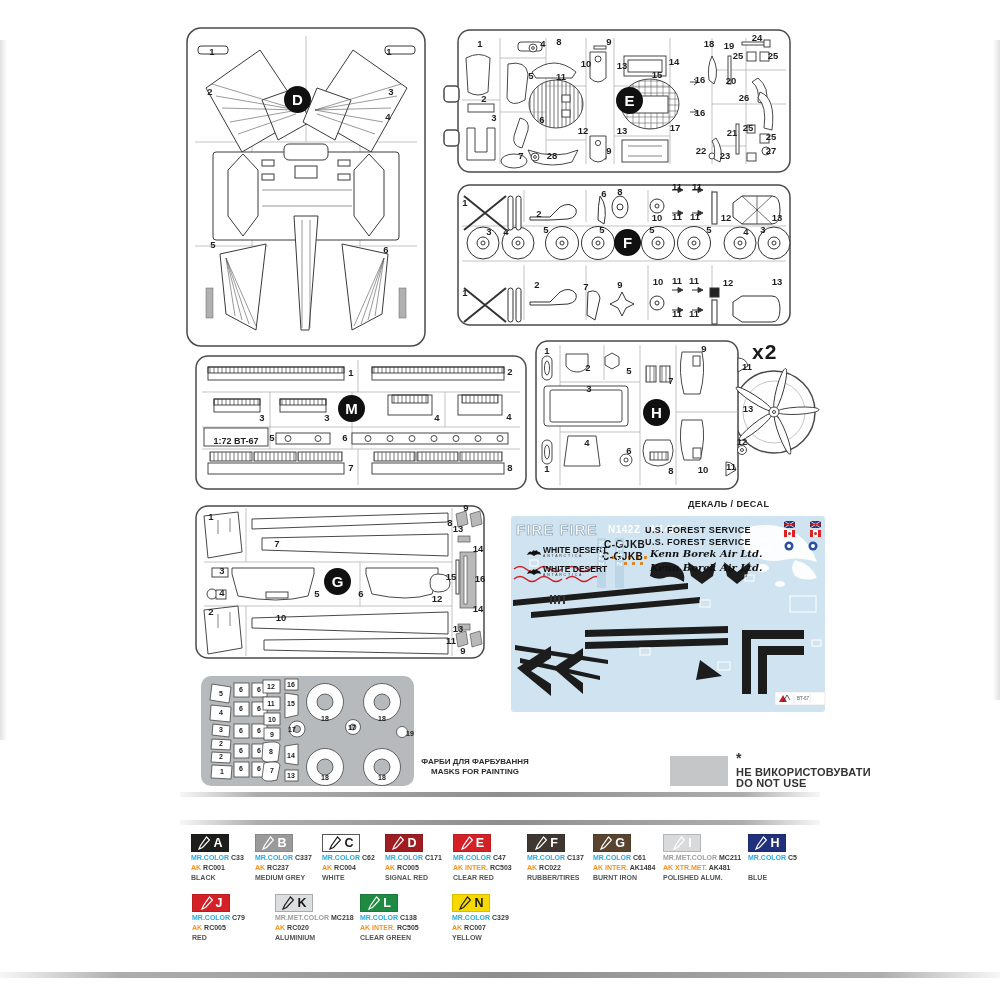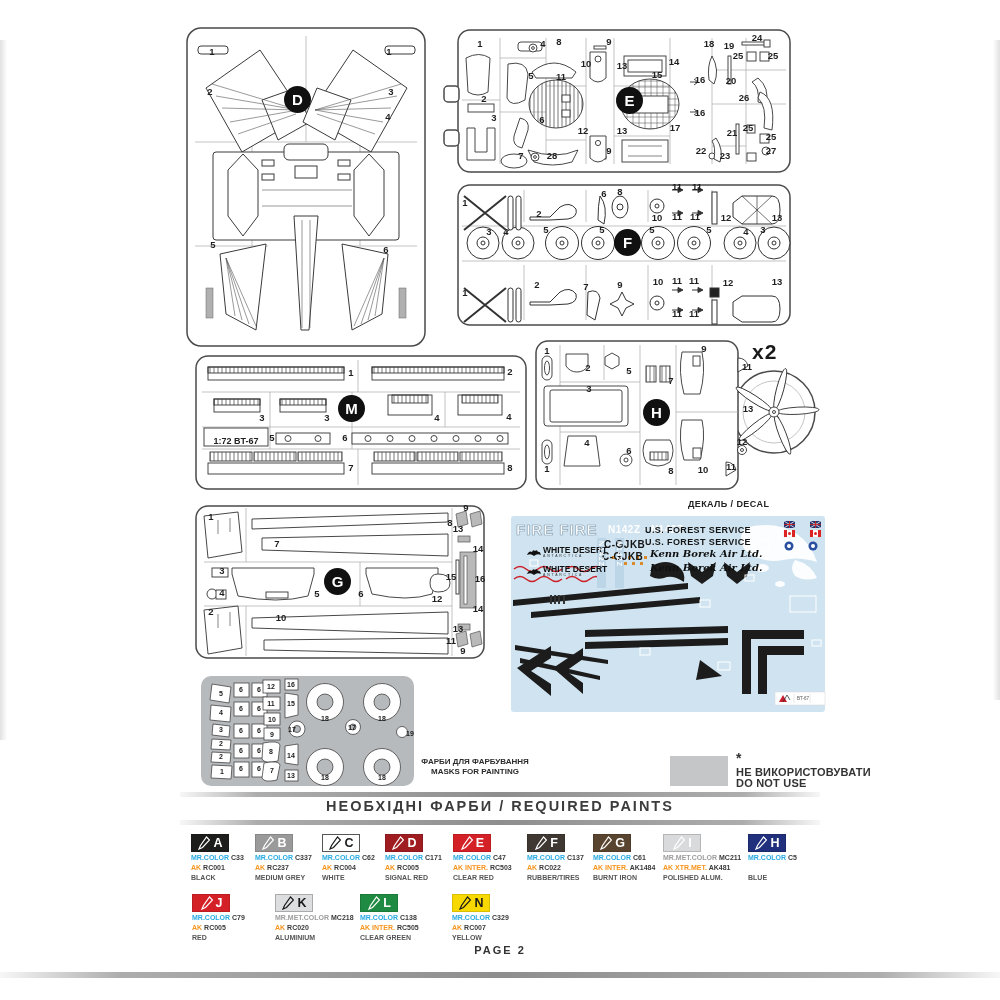--- a/index.html
+++ b/index.html
@@ -704,21 +704,20 @@
   <div class="masks-caption" style="left:420px;top:757px;">
     <span style="display:block;">ФАРБИ ДЛЯ ФАРБУВАННЯ</span>
     <span style="display:block;">MASKS FOR PAINTING</span>
   </div>
 
   <div class="dnu-star" style="left:736px;top:750px;">*</div>
   <div class="dnu-line" style="left:736px;top:766px;">НЕ ВИКОРИСТОВУВАТИ</div>
   <div class="dnu-line" style="left:736px;top:777px;">DO NOT USE</div>
 
   <div class="divider" style="left:180px;top:792px;width:640px;"></div>
-  <div class="big-title">НЕОБХІДНІ ФАРБИ / REQUIRED PAINTS</div>
   <div class="divider" style="left:180px;top:820px;width:640px;"></div>
 
   <div id="paint-rows">
       <div class="chip" style="left: 191px; top: 834px;">
         <div class="swatch" style="background: rgb(29, 29, 27); border: 1px solid rgba(0, 0, 0, 0.12);">
           <svg width="13" height="14">
             <path d="M9.5,1 L12.5,4 L5.5,11.5 L2,13 L3.5,9.5 Z" fill="none" stroke="#ffffff" stroke-width="1.2"></path>
           </svg>
           <span class="chip-letter" style="color: rgb(255, 255, 255);">A</span>
         </div>
@@ -853,14 +852,13 @@
             <path d="M9.5,1 L12.5,4 L5.5,11.5 L2,13 L3.5,9.5 Z" fill="none" stroke="#1a1a1a" stroke-width="1.2"></path>
           </svg>
           <span class="chip-letter" style="color: rgb(26, 26, 26);">N</span>
         </div>
         <div class="chip-line"><span style="color:#29abe2">MR.COLOR</span> <span class="code">C329</span></div>
         <div class="chip-line"><span style="color:#f7941d">AK</span> <span class="code">RC007</span></div>
         <div class="chip-name">YELLOW</div>
       </div>
     </div>
 
-  <div class="page-footer">PAGE 2</div>
 </div>
 
 </body></html>

